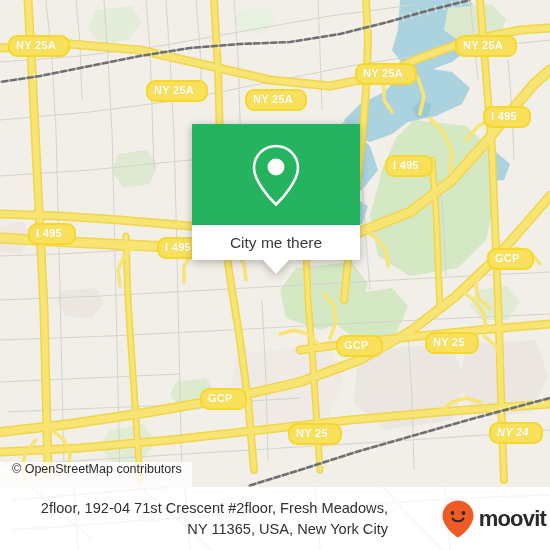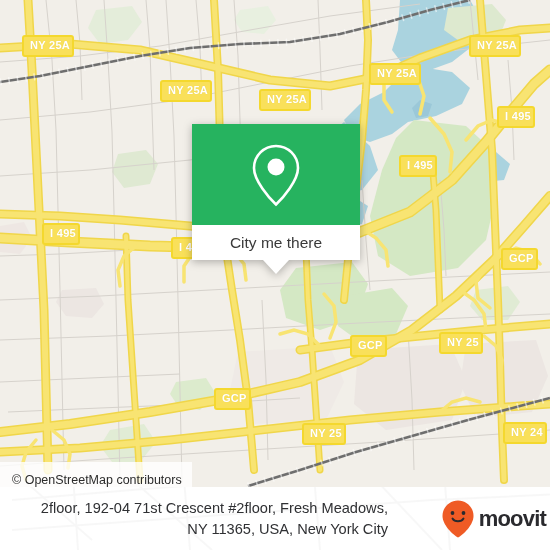--- a/index.html
+++ b/index.html
@@ -37,43 +37,42 @@
     width: 550px;
     height: 487px;
     display: block;
   }
 
   
   .shield {
     position: absolute;
     background: #f9e05a;
     border: 2px solid #f4d82e;
-    border-radius: 3px;
+    border-radius: 9px;
     color: #ffffff;
     font-family: "Liberation Sans", sans-serif;
     font-weight: bold;
     font-size: 11px;
     line-height: 13px;
-    padding: 2px 2px 3px 6px;
+    padding: 2px 12px 3px 6px;
     white-space: nowrap;
     letter-spacing: 0.3px;
     text-shadow: 0 0 1px rgba(0,0,0,0.10);
     box-sizing: border-box;
-    margin-left: 14px;
   }
 
   
   .attrib {
     position: absolute;
     left: 0;
     bottom: 0;
     height: 25px;
     background: rgba(255,255,255,0.80);
     display: flex;
-    align-items: flex-end;
+    align-items: flex-start;
     padding: 0 10px 0 12px;
     font-size: 12.5px;
     color: #2b2b2b;
     box-sizing: border-box;
   }
 
   
   .callout {
     position: absolute;
     left: 192px;
@@ -322,21 +321,21 @@
         <div class="shield" style="left: 455px; top: 35px;">NY 25A</div>
         <div class="shield" style="left: 483px; top: 106px;">I 495</div>
         <div class="shield" style="left: 385px; top: 155px;">I 495</div>
         <div class="shield" style="left: 28px; top: 223px;">I 495</div>
         <div class="shield" style="left: 157px; top: 237px;">I 495</div>
         <div class="shield" style="left: 487px; top: 248px;">GCP</div>
         <div class="shield" style="left: 336px; top: 335px;">GCP</div>
         <div class="shield" style="left: 425px; top: 332px;">NY 25</div>
         <div class="shield" style="left: 200px; top: 388px;">GCP</div>
         <div class="shield" style="left: 288px; top: 423px;">NY 25</div>
-        <div class="shield" style="left: 489px; top: 422px;">NY 24</div>
+        <div class="shield" style="left: 489px; top: 422px; font-style: italic;">NY 24</div>
       </div>
 
     <div class="callout">
       <div class="callout-top">
         <svg width="58" height="68" viewBox="0 0 58 68">
           <path d="M29,5 C16.8,5 7,14.8 7,27 C7,39.5 22,57 29,63.5
                    C36,57 51,39.5 51,27 C51,14.8 41.2,5 29,5 Z" fill="none" stroke="#ffffff" stroke-width="2.6"></path>
           <circle cx="29" cy="26" r="8.5" fill="#ffffff"></circle>
         </svg>
       </div>

